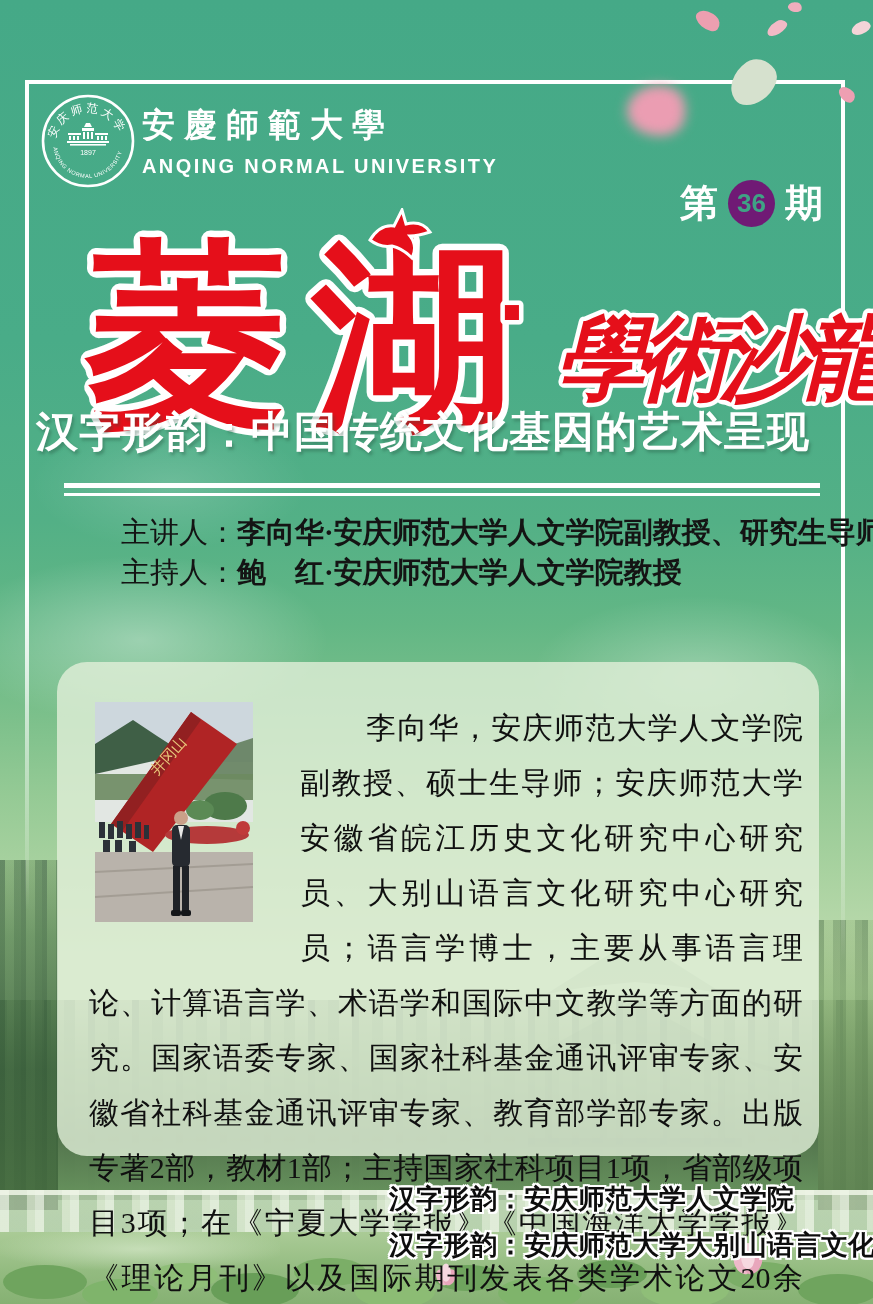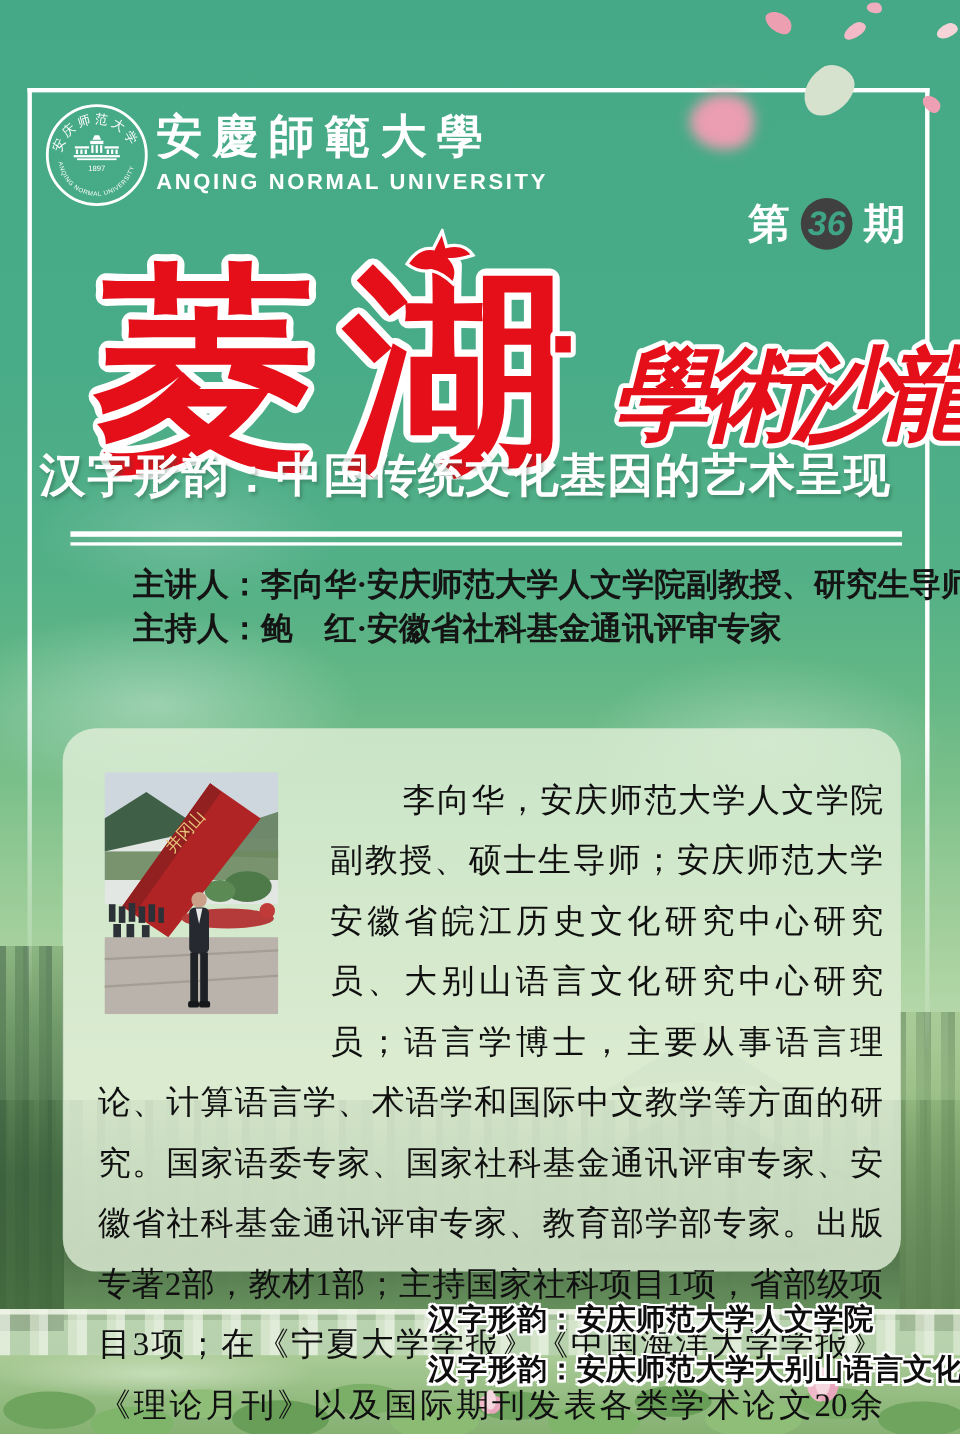--- a/index.html
+++ b/index.html
@@ -53,43 +53,43 @@
   .p1{left:695px;top:12px;width:26px;height:17px;background:#ec9fb0;transform:rotate(40deg);}
   .p2{left:766px;top:22px;width:22px;height:12px;background:#f2bac6;transform:rotate(-30deg);}
   .p3{left:788px;top:2px;width:14px;height:10px;background:#efaebd;transform:rotate(15deg);}
   .p4{left:851px;top:22px;width:20px;height:12px;background:#f5d4d8;transform:rotate(-20deg);}
   .p5{left:728px;top:62px;width:50px;height:40px;background:#d6e1ce;transform:rotate(-35deg);}
   .p6{left:628px;top:84px;width:58px;height:52px;background:#eb9db2;filter:blur(6px);transform:rotate(20deg);}
   .p7{left:838px;top:88px;width:18px;height:13px;background:#ee9fb2;transform:rotate(50deg);}
   
   .seal{position:absolute;left:40px;top:93px;width:96px;height:96px;}
   .uni-names{position:absolute;left:142px;top:100px;color:#fff;}
-  .uni-cn{font-family:"Liberation Serif",serif;font-size:42px;font-weight:bold;
+  .uni-cn{font-family:"Liberation Serif",serif;font-size:33px;font-weight:bold;
     letter-spacing:9px;line-height:50px;white-space:nowrap;}
   .uni-en{font-size:20px;font-weight:bold;letter-spacing:2.4px;margin-top:5px;white-space:nowrap;}
   .issue{position:absolute;right:50px;top:178px;display:flex;align-items:center;gap:10px;
     color:#fff;font-size:38px;font-weight:bold;}
-  .issue-circle{width:47px;height:47px;border-radius:50%;background:#404040;color:#3fa385;
-    display:flex;align-items:center;justify-content:center;font-size:31px;font-weight:bold;font-style:italic;}
+  .issue-circle{width:47px;height:47px;border-radius:50%;background:#701a75;color:#3fa385;
+    display:flex;align-items:center;justify-content:center;font-size:26px;font-weight:bold;}
   
   .title-svg{position:absolute;left:0;top:208px;width:873px;height:228px;}
   .t-main{font-family:"Liberation Sans",sans-serif;font-weight:900;font-size:202px;letter-spacing:26px;}
   .t-dot{font-family:"Liberation Sans",sans-serif;font-weight:900;font-size:100px;}
   .t-sub{font-family:"Liberation Serif",serif;font-weight:bold;font-size:92px;letter-spacing:-10px;font-style:italic;}
   
   .lecture-title{position:absolute;left:36px;top:404px;width:800px;text-align:left;
     font-family:"Liberation Serif",serif;font-weight:bold;font-size:42px;color:#fff;
     letter-spacing:1px;text-shadow:2px 3px 3px rgba(35,80,60,.35);white-space:nowrap;}
   .rule{position:absolute;left:64px;width:756px;background:#fff;}
   .rule1{top:483px;height:5px;}
   .rule2{top:493px;height:3px;}
   
   .speakers{position:absolute;left:121px;top:512px;font-size:29px;color:#141414;}
   .speaker-line{height:40px;line-height:40px;white-space:nowrap;}
-  .speaker-label{font-weight:bold;font-family:"Liberation Sans",sans-serif;}
+  .speaker-label{font-weight:normal;font-family:"Liberation Sans",sans-serif;}
   .speaker-value{font-family:"Liberation Serif",serif;font-weight:bold;}
   
   .section-badge{position:absolute;left:0;top:598px;width:873px;text-align:center;
     font-size:44px;font-weight:900;color:#e50f1a;letter-spacing:3px;
     text-shadow:-4px 0 0 #fff,4px 0 0 #fff,0 -4px 0 #fff,0 4px 0 #fff,
       -3px -3px 0 #fff,3px -3px 0 #fff,-3px 3px 0 #fff,3px 3px 0 #fff;}
   
   .bio-card{position:absolute;left:57px;top:662px;width:762px;height:494px;
     border-radius:30px;background:rgba(225,239,216,.8);}
   .bio-body{padding:38px 16px 0 32px;font-family:"Liberation Serif",serif;
@@ -223,21 +223,21 @@
 
   <div class="lecture-title">汉字形韵：中国传统文化基因的艺术呈现</div>
   <div class="rule rule1"></div>
   <div class="rule rule2"></div>
 
   <div class="speakers">
     <div class="speaker-line">
       <span class="speaker-label">主讲人：</span><span class="speaker-value">李向华·安庆师范大学人文学院副教授、研究生导师</span>
     </div>
     <div class="speaker-line">
-      <span class="speaker-label">主持人：</span><span class="speaker-value">鲍　红·安徽省社科基金通讯评审专家</span>
+      <span class="speaker-label">主持人：</span><span class="speaker-value">鲍　红·安庆师范大学人文学院教授</span>
     </div>
   </div>
 
 
   <div class="bio-card">
     <div class="bio-body">
       <svg class="bio-photo" viewBox="0 0 158 220">
         <rect x="0" y="0" width="158" height="110" fill="#cdd7dd"></rect>
         <rect x="0" y="60" width="158" height="60" fill="#e2e7e3"></rect>
         <path d="M0,42 L38,18 L62,34 L90,52 L0,72 Z" fill="#3f5f46"></path>

